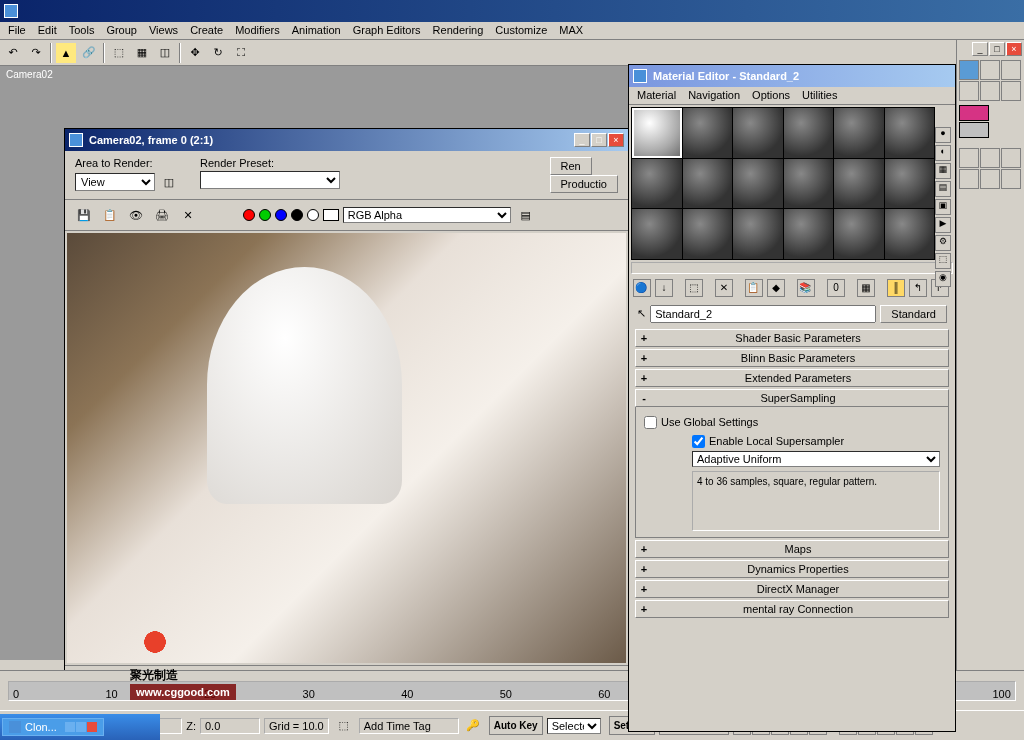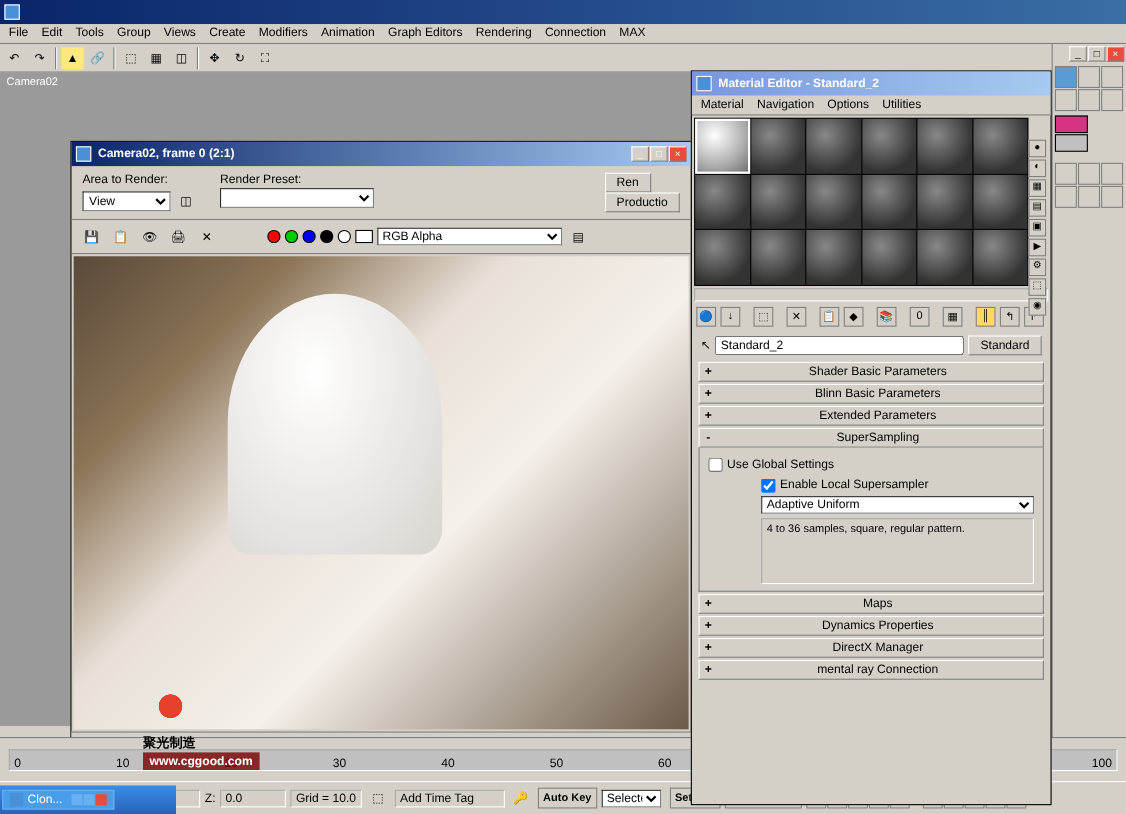--- a/index.html
+++ b/index.html
@@ -96,21 +96,21 @@
   <span class="menuitem">File</span>
   <span class="menuitem">Edit</span>
   <span class="menuitem">Tools</span>
   <span class="menuitem">Group</span>
   <span class="menuitem">Views</span>
   <span class="menuitem">Create</span>
   <span class="menuitem">Modifiers</span>
   <span class="menuitem">Animation</span>
   <span class="menuitem">Graph Editors</span>
   <span class="menuitem">Rendering</span>
-  <span class="menuitem">Connection</span>
+  <span class="menuitem">Customize</span>
   <span class="menuitem">MAX</span>
 </div>
 
 <div class="toolbar">
   <span class="tbtn">↶</span>
   <span class="tbtn">↷</span>
   <span class="sep"></span>
   <span class="tbtn" style="background:#ffe97f">▲</span>
   <span class="tbtn">🔗</span>
   <span class="sep"></span>

